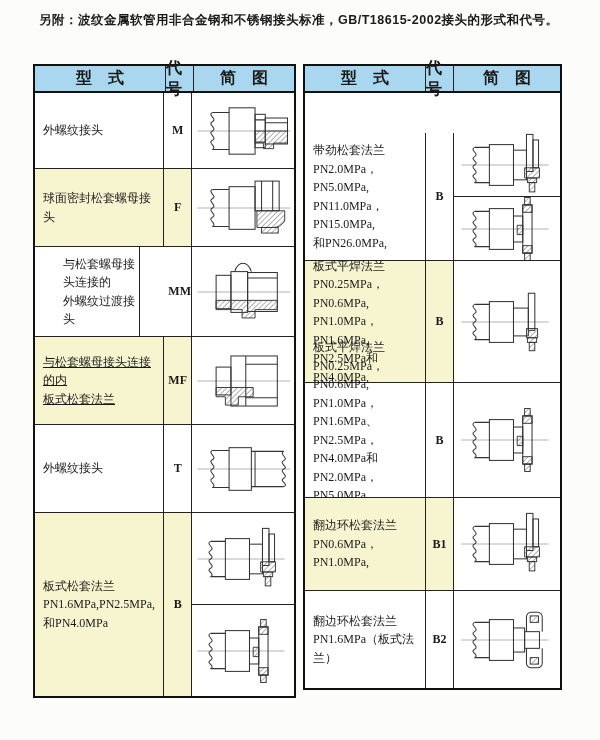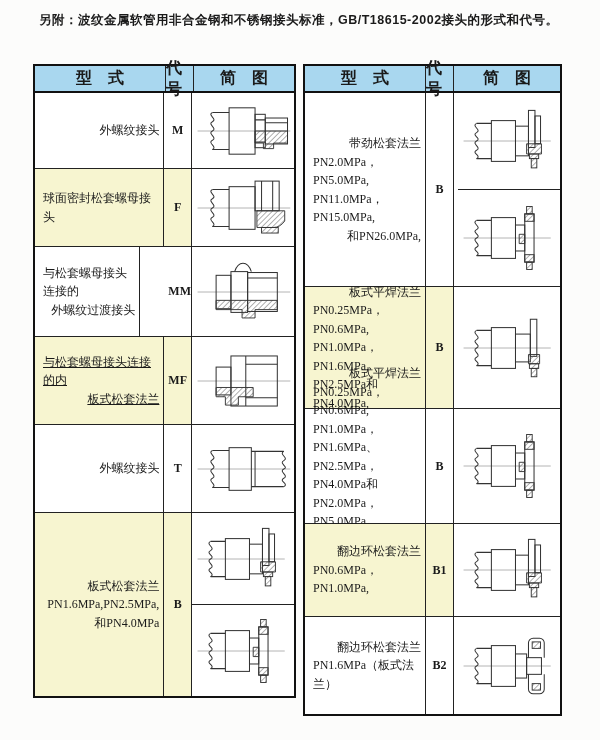--- a/index.html
+++ b/index.html
@@ -33,21 +33,21 @@
     box-sizing:border-box;
   }
   .hcell{
     display:flex;align-items:center;justify-content:center;
     font-size:16px;font-weight:700;
     font-family:"Liberation Serif","DejaVu Serif",serif;
     box-sizing:border-box;
   }
   .trow{display:flex;box-sizing:border-box;border-bottom:1px solid #222;}
   .trow:last-child{border-bottom:none;}
-  .tcell{box-sizing:border-box;align-items:flex-end;}
+  .tcell{box-sizing:border-box;}
   .col-type{border-right:1px solid #222;}
   .col-code{border-right:1px solid #222;}
   .type-cell{
     display:flex;flex-direction:column;justify-content:center;
     padding:4px 4px 4px 8px;
     font-family:"Liberation Serif","DejaVu Serif",serif;
     font-size:12px;line-height:18.5px;
   }
   .code-cell{
     display:flex;align-items:center;justify-content:center;
@@ -221,21 +221,21 @@
         </div>
         <div class="tcell col-code code-cell hl" style="width: 28px;">F</div>
         <div class="tcell diag-cell" style="flex: 1 1 0%;">
           <div class="dsub">
             <svg viewBox="0 0 110 70">
               <use href="#sym-joint-f"></use>
             </svg>
           </div>
         </div>
       </div>
-      <div class="trow" style="height: 90px;">
+      <div class="trow" style="height: 90px; padding-left: 20px;">
         <div class="tcell col-type type-cell" style="width: 131px;">
           <div class="tline">与松套螺母接头连接的</div>
           <div class="tline">外螺纹过渡接头</div>
         </div>
         <div class="tcell col-code code-cell" style="width: 28px; margin-left: 28px;">MM</div>
         <div class="tcell diag-cell" style="flex: 1 1 0%;">
           <div class="dsub">
             <svg viewBox="0 0 110 70">
               <use href="#sym-joint-mm"></use>
             </svg>
@@ -292,21 +292,21 @@
     </div>
 </div>
 
 <div class="jtable" id="table-right">
   <div class="thead">
     <div class="hcell col-type" style="width:121px">型　式</div>
     <div class="hcell col-code" style="width:28px">代号</div>
     <div class="hcell" style="flex:1">简　图</div>
   </div>
   <div class="tbody">
-      <div class="trow" style="height: 194px;">
+      <div class="trow" style="height: 128px; margin-top: 40px;">
         <div class="tcell col-type type-cell" style="width: 121px;">
           <div class="tline">带劲松套法兰</div>
           <div class="tline">PN2.0MPa，PN5.0MPa,</div>
           <div class="tline">PN11.0MPa，PN15.0MPa,</div>
           <div class="tline">和PN26.0MPa,</div>
         </div>
         <div class="tcell col-code code-cell" style="width: 28px;">B</div>
         <div class="tcell diag-cell" style="flex: 1 1 0%;">
           <div class="dsub">
             <svg viewBox="0 0 110 70">

